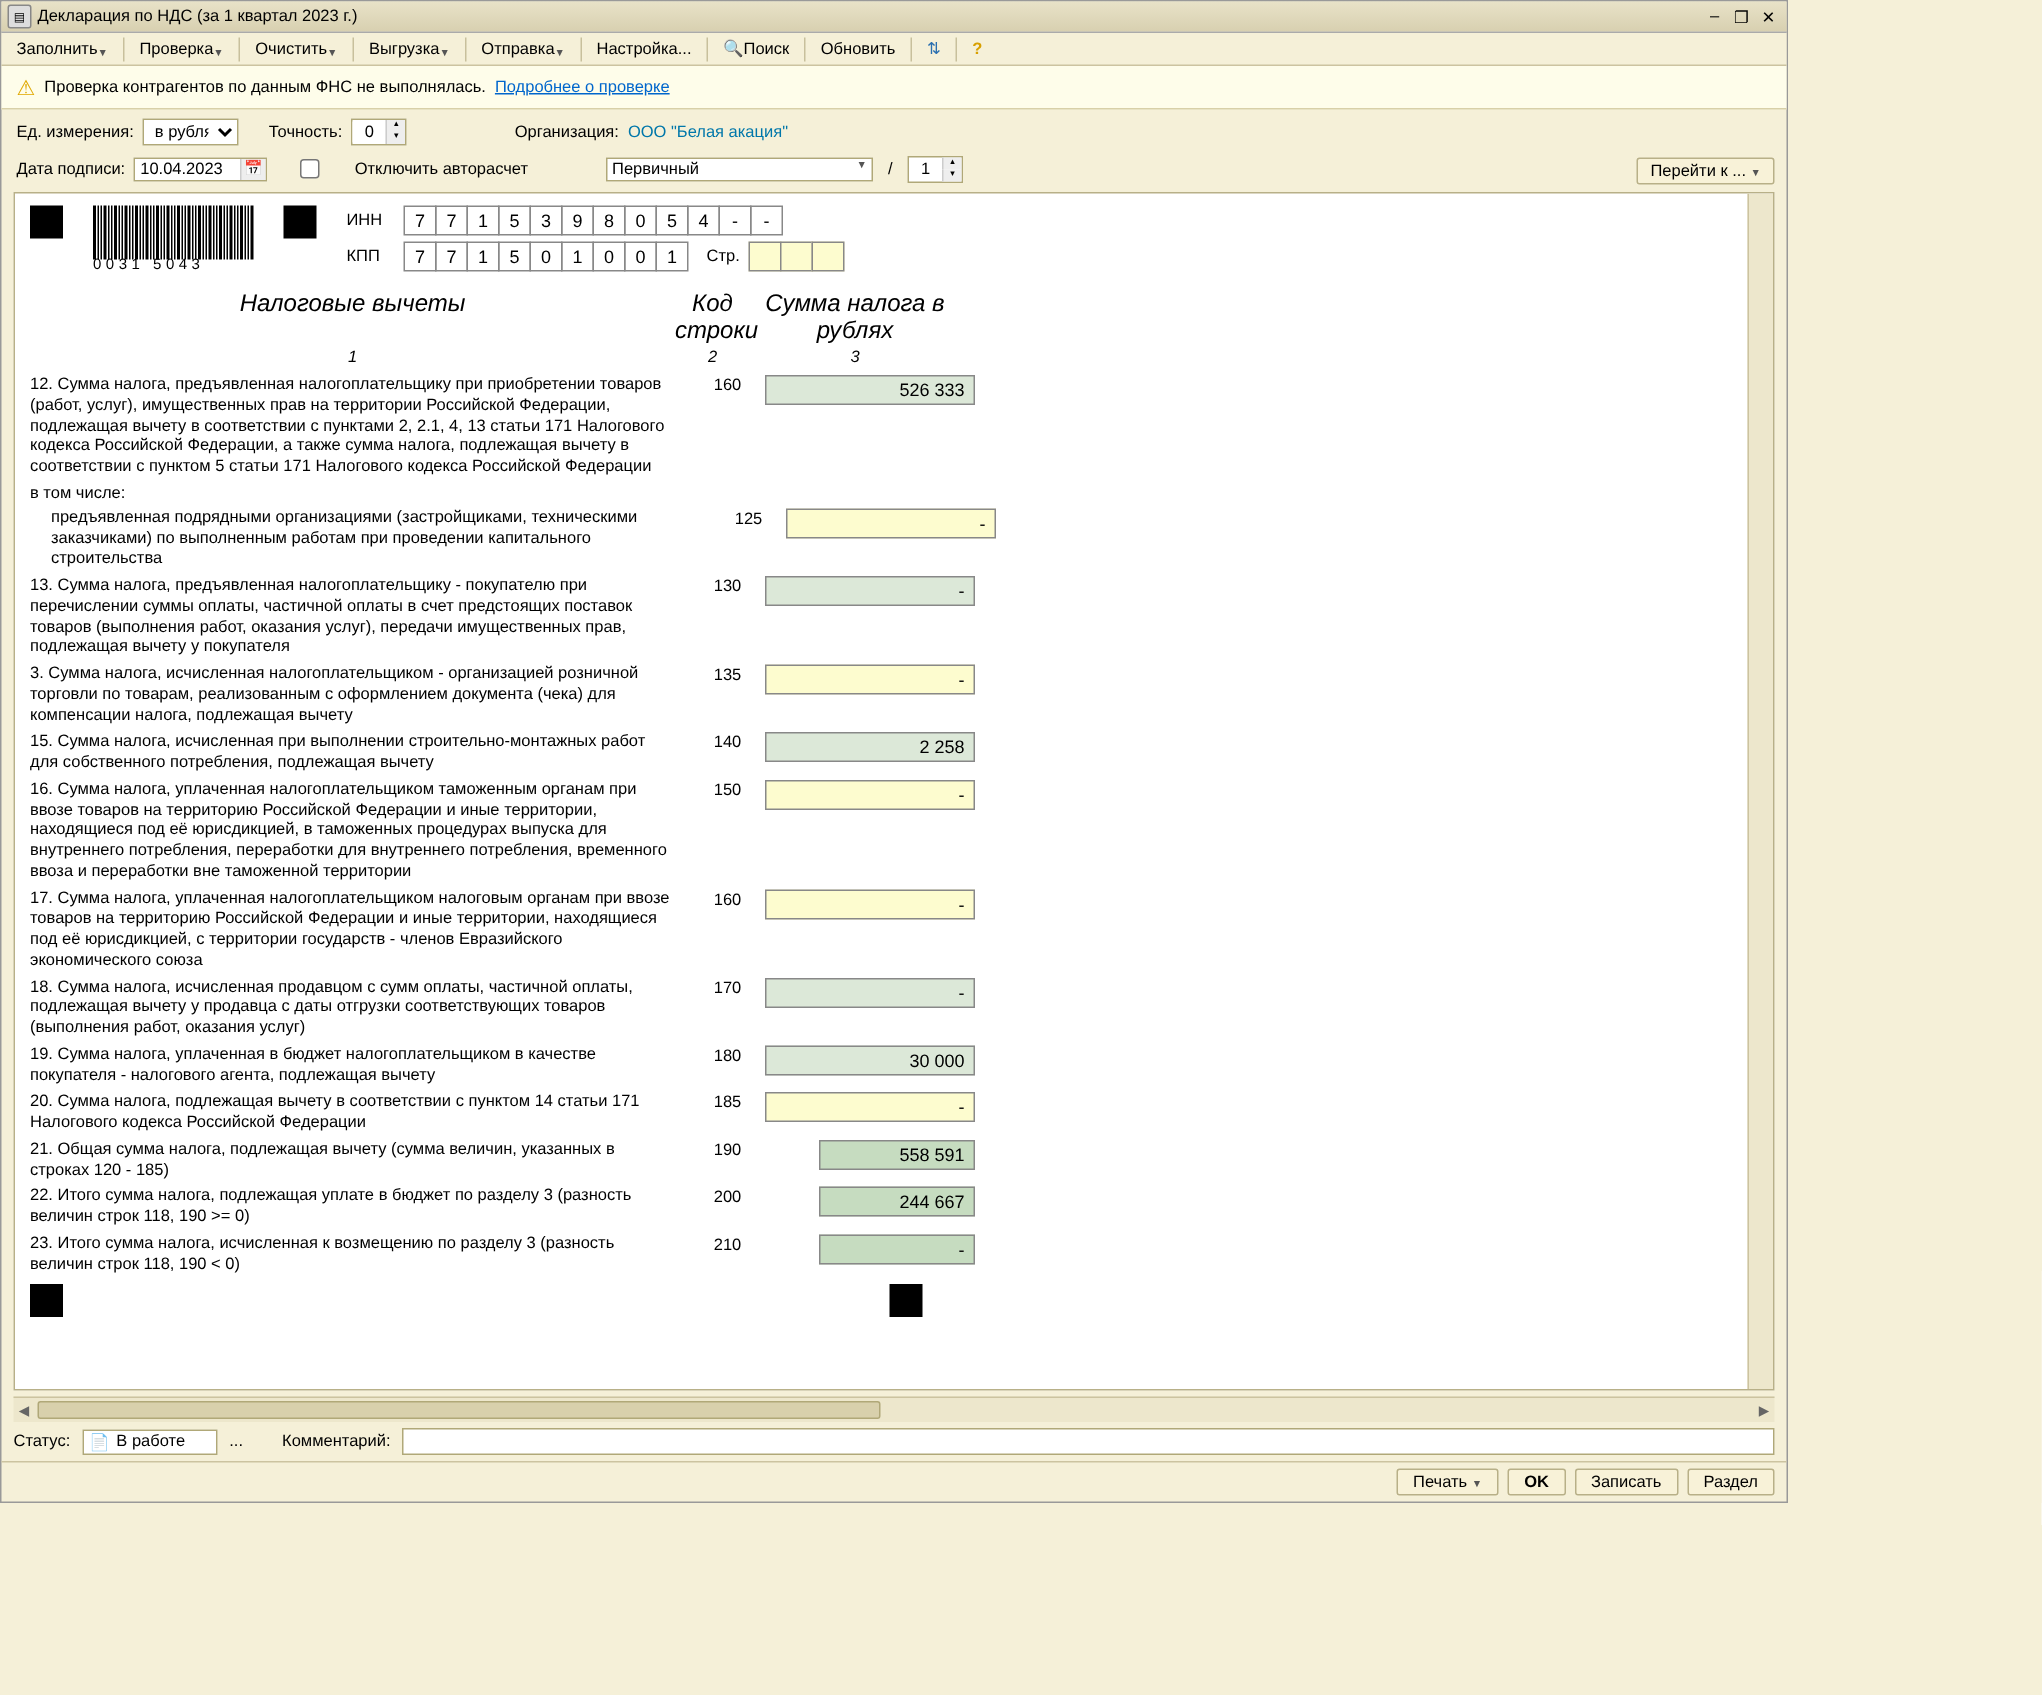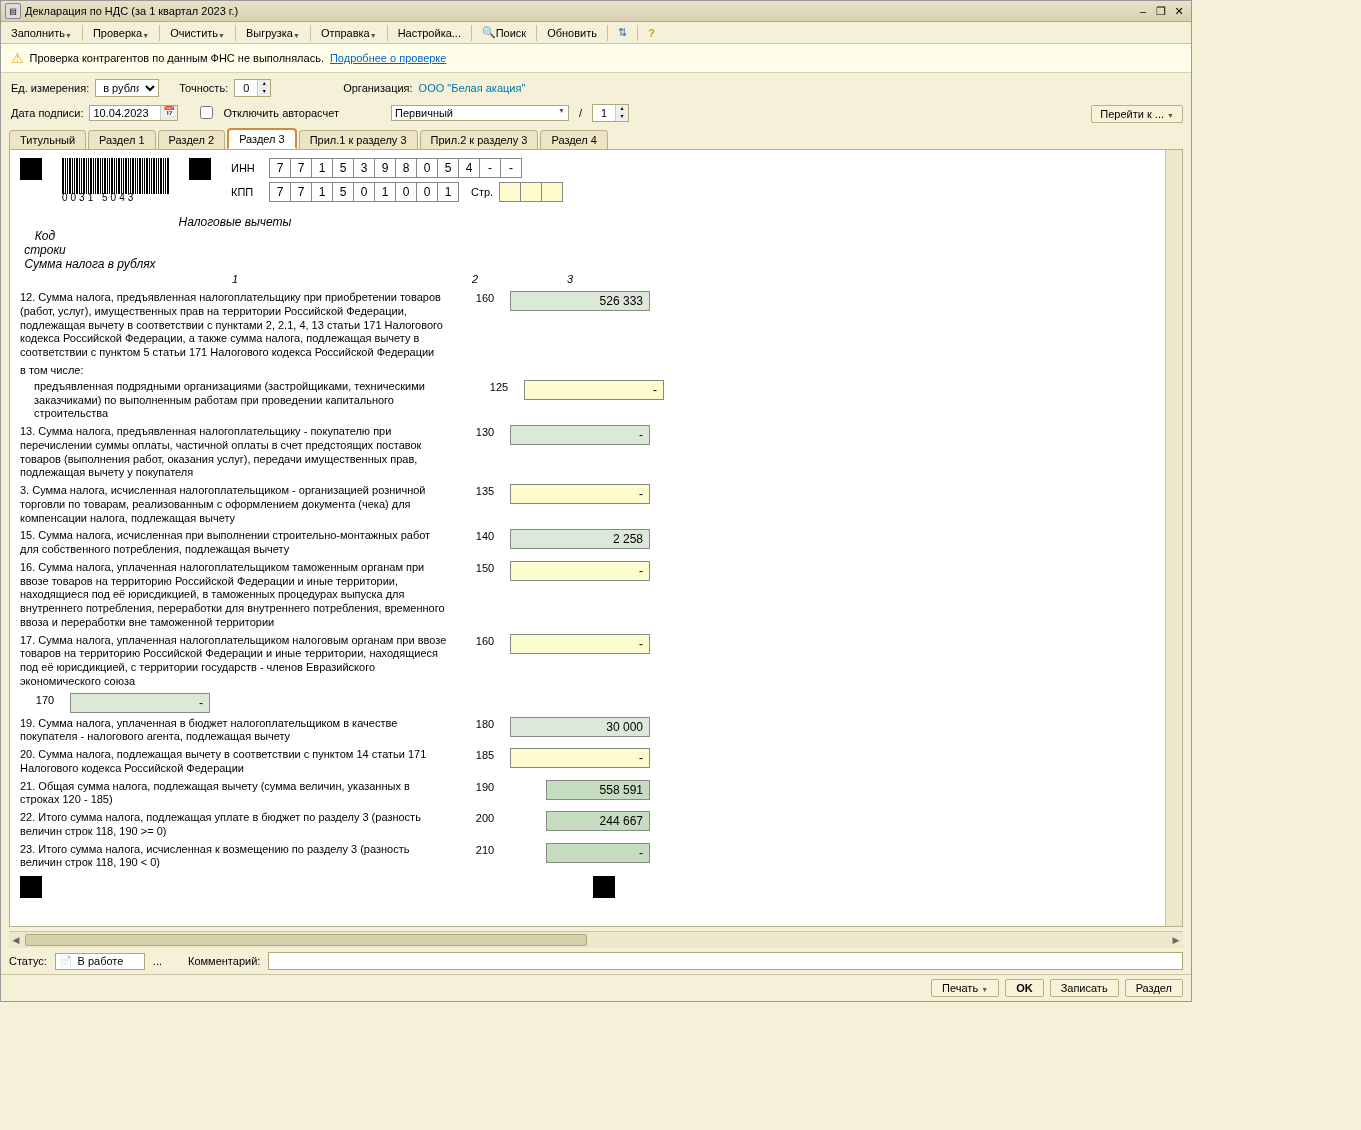--- a/index.html
+++ b/index.html
@@ -19,21 +19,21 @@
 .prow{display:flex;align-items:center;gap:6px;}
 .plabel{min-width:72px;}
 select,input[type=text]{font-size:11px;font-family:Arial;border:1px solid #b0a878;background:#fff;padding:1px 3px;}
 .spin{display:inline-flex;align-items:center;border:1px solid #b0a878;background:#fff;}
 .spin input{border:none;width:16px;text-align:center;}
 .spin-btns{display:flex;flex-direction:column;}
 .spin-btn{width:12px;height:8px;font-size:6px;line-height:6px;text-align:center;background:#eee;border-left:1px solid #ccc;cursor:pointer;}
 .date-box{display:inline-flex;border:1px solid #b0a878;background:#fff;}
 .date-box input{border:none;width:64px;padding:1px 3px;}
 .cal-btn{width:16px;background:#eee;border-left:1px solid #ccc;text-align:center;cursor:pointer;font-size:10px;}
-.chk{display:inline-flex;align-items:center;gap:7px;}
+.chk{display:inline-flex;align-items:center;gap:20px;}
 .big-select{border:1px solid #b0a878;background:#fff;padding:1px 3px;width:170px;}
 .goto-btn{position:absolute;right:8px;top:104px;border:1px solid #b8b088;background:#f8f2d8;padding:2px 8px;font-size:11px;cursor:pointer;border-radius:2px;}
 .tabs{display:flex;padding:0 8px;gap:2px;align-items:flex-end;}
 .tab{padding:3px 10px;background:#ece4c4;border:1px solid #b8b088;border-bottom:none;border-radius:4px 4px 0 0;font-size:11px;cursor:pointer;}
 .tab.active{background:#fff;border:2px solid #d8883c;border-bottom:1px solid #fff;position:relative;z-index:2;}
 .doc-wrap{flex:1;margin:0 8px 4px 8px;border:1px solid #b8b088;background:#fff;position:relative;overflow:hidden;display:flex;}
 .doc-scroll{flex:1;overflow:auto;}
 .vscroll-spacer{width:16px;background:#ede7cc;border-left:1px solid #ccc3a0;}
 .doc{padding:8px 10px;font-size:11px;position:relative;}
 .doc-head{display:flex;align-items:flex-start;gap:20px;}
@@ -41,21 +41,21 @@
 .barcode{display:flex;align-items:flex-end;height:36px;gap:1px;}
 .bar{width:1px;background:#000;height:36px;}
 .bw2{width:2px;}
 .bc-txt{letter-spacing:3px;font-size:10px;margin-top:-2px;}
 .inn-kpp{display:flex;flex-direction:column;gap:4px;}
 .cells{display:flex;}
 .cell{width:20px;height:18px;border:1px solid #888;margin-left:-1px;text-align:center;line-height:18px;font-size:12px;}
 .cell:first-child{margin-left:0;}
 .cell-y{background:#fdfccf;}
 .lbl-inline{display:inline-flex;align-items:center;gap:6px;}
-.col-headers{display:flex;margin-top:12px;font-style:italic;font-size:12px;flex-direction:column;}
+.col-headers{display:flex;margin-top:12px;font-style:italic;font-size:16px;}
 .ch-desc{width:430px;text-align:center;}
 .ch-code{width:50px;text-align:center;}
 .ch-sum{width:140px;text-align:center;}
 .nums{display:flex;font-style:italic;font-size:11px;margin-top:2px;}
 .rows{margin-top:6px;}
 .drow{display:flex;align-items:flex-start;margin-bottom:4px;}
 .rdesc{width:430px;padding-right:10px;line-height:1.25;}
 .rcode{width:50px;text-align:center;padding-top:1px;}
 .rsum{width:140px;}
 .sumbox{border:1px solid #888;height:18px;line-height:18px;text-align:right;padding:0 6px;font-size:12px;}
@@ -177,29 +177,20 @@
         <span class="spin-btns">
             <span class="spin-btn">▴</span>
             <span class="spin-btn">▾</span>
           </span>
       </span>
     </div>
   </div>
 
   <div class="goto-btn"><span>Перейти к ...</span> <span class="dropdown-arrow">▼</span></div>
 
-  <div class="tabs" id="tabs-container">
-      <div class="tab">Титульный</div>
-      <div class="tab">Раздел 1</div>
-      <div class="tab">Раздел 2</div>
-      <div class="tab active">Раздел 3</div>
-      <div class="tab">Прил.1 к разделу 3</div>
-      <div class="tab">Прил.2 к разделу 3</div>
-      <div class="tab">Раздел 4</div>
-    </div>
 
   <div class="doc-wrap">
     <div class="doc-scroll">
       <div class="doc">
         <div class="doc-head">
           <div class="blackbox"></div>
           <div>
             <div class="barcode" id="barcode">
                 <div class="bar bw2"></div>
                 <div class="bar"></div>
@@ -348,20 +339,21 @@
               </div>
             </div>
             <div class="drow">
               <div class="rdesc">17. Сумма налога, уплаченная налогоплательщиком налоговым органам при ввозе товаров на территорию Российской Федерации и иные территории, находящиеся под её юрисдикцией, с территории государств - членов Евразийского экономического союза</div>
               <div class="rcode">160</div>
               <div class="rsum">
                 <div class="sumbox sy">-</div>
               </div>
             </div>
             <div class="drow">
+              <div class="rdesc">18. Сумма налога, исчисленная продавцом с сумм оплаты, частичной оплаты, подлежащая вычету у продавца с даты отгрузки соответствующих товаров (выполнения работ, оказания услуг)</div>
               <div class="rcode">170</div>
               <div class="rsum">
                 <div class="sumbox sg">-</div>
               </div>
             </div>
             <div class="drow">
               <div class="rdesc">19. Сумма налога, уплаченная в бюджет налогоплательщиком в качестве покупателя - налогового агента, подлежащая вычету</div>
               <div class="rcode">180</div>
               <div class="rsum">
                 <div class="sumbox sg">30 000</div>

